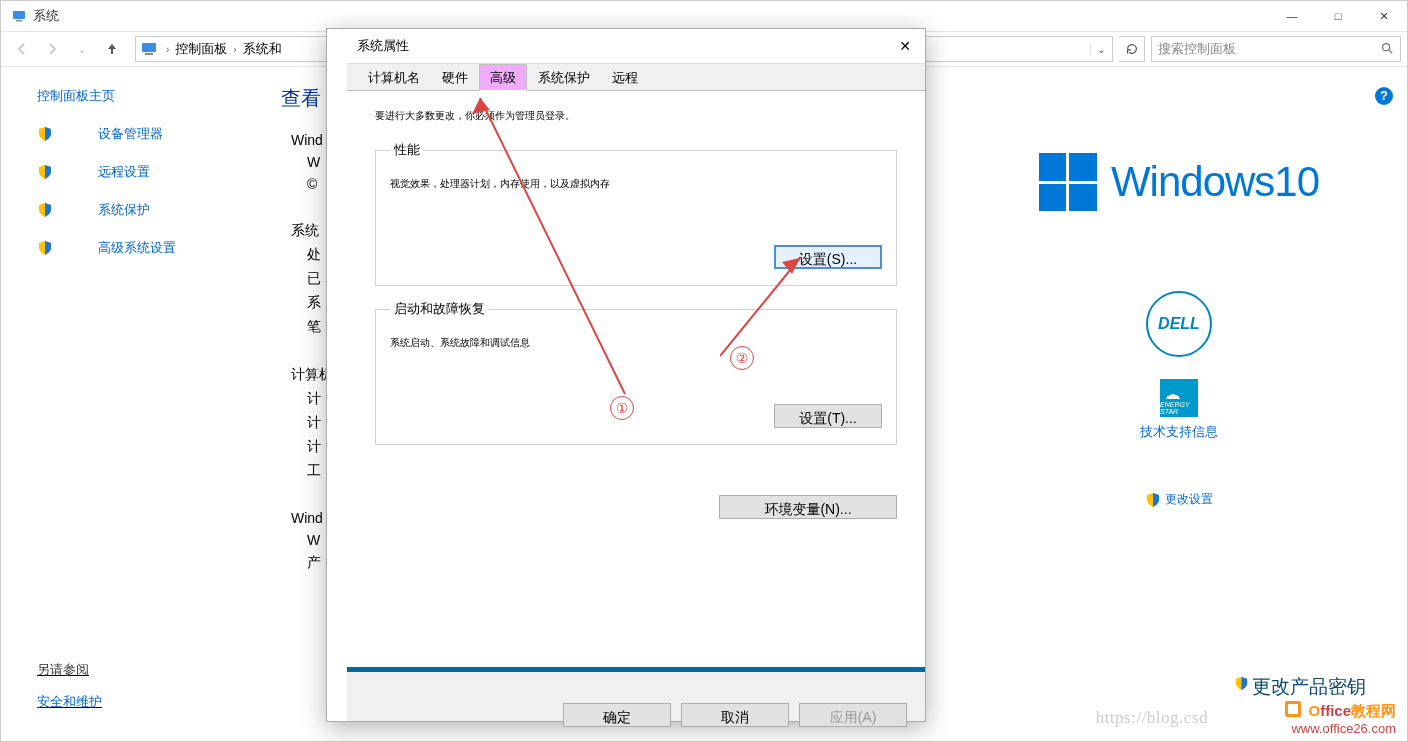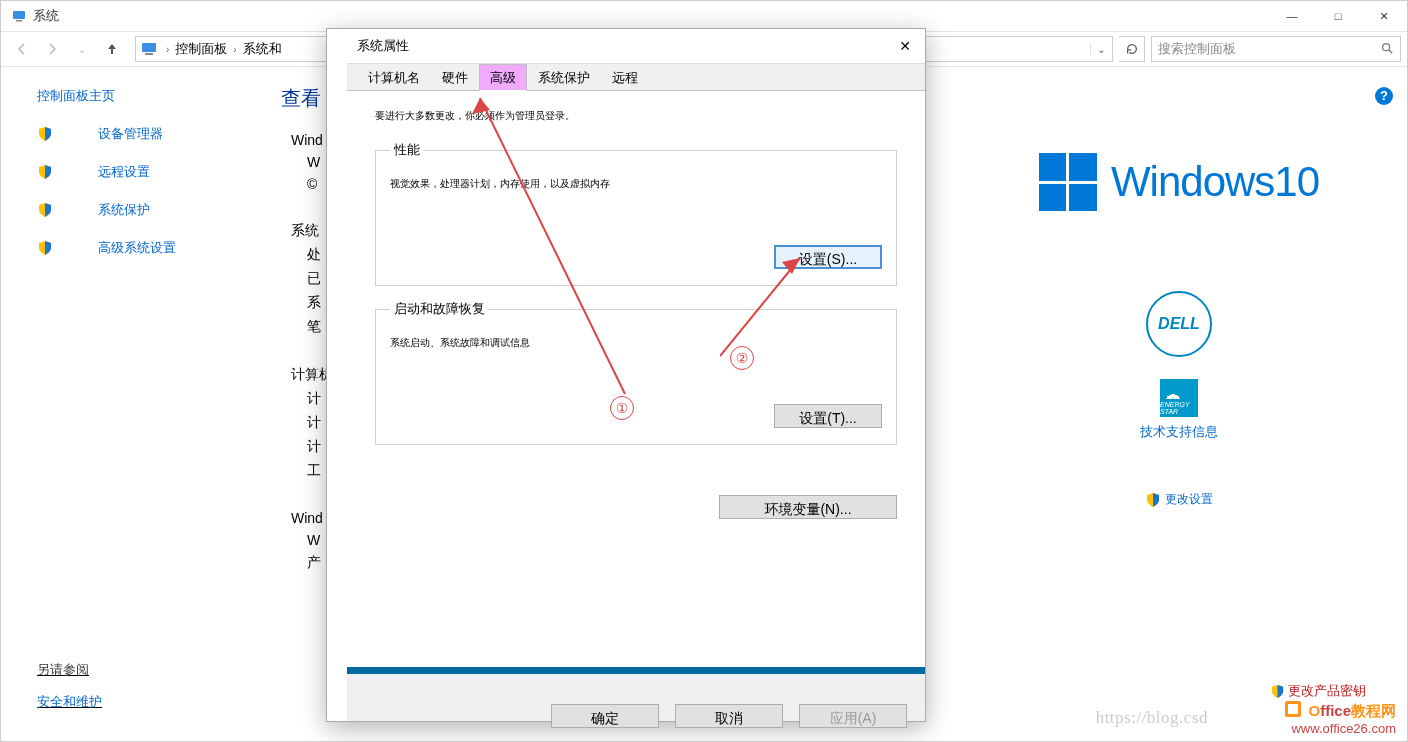--- a/index.html
+++ b/index.html
@@ -68,21 +68,21 @@
 .dlg-body { flex: 1; background: #fff; padding: 18px 28px; }
 .dlg-body p { font-size: 10px; margin-bottom: 18px; }
 fieldset { border: 1px solid #d0d0d0; padding: 12px 14px 16px; margin-bottom: 14px; }
 legend { padding: 0 4px; font-size: 13px; }
 fieldset p { margin: 6px 0 24px; }
 .btn { min-width: 108px; height: 24px; border: 1px solid #adadad; background: #e1e1e1; font-size: 14px; text-align: center; line-height: 26px; display: inline-block; margin-top: 36px; }
 .btn.highlight { border: 2px solid #4a90d9; background: #e5f1fb; line-height: 24px; }
 .btn-row { display: flex; justify-content: flex-end; }
 .env-row { display: flex; justify-content: flex-end; margin-top: 14px; }
 .env-row .btn { min-width: 178px; }
-.dlg-footer { height: 54px; border-top: 7px solid #0369a1; background: #f0f0f0; display: flex; align-items: center; justify-content: flex-end; gap: 16px; padding: 0 18px; }
+.dlg-footer { height: 54px; border-top: 5px solid #0369a1; background: #f0f0f0; display: flex; align-items: center; justify-content: flex-end; gap: 10px; padding: 0 18px; }
 .dlg-footer .btn.disabled { color: #999; }
 
 
 .anno { position: absolute; pointer-events: none; z-index: 10; }
 .circ { width: 24px; height: 24px; border: 1.5px solid #d44; border-radius: 50%; text-align: center; line-height: 22px; color: #d44; font-size: 14px; background: #fff; }
 
 
 .watermark { position: absolute; bottom: 6px; right: 12px; display: flex; flex-direction: column; align-items: flex-end; font-size: 15px; font-weight: bold; opacity: .9; }
 .watermark .l1 { color: #ff8800; }
 .watermark .l1 b { color: #c32e2e; }
@@ -306,19 +306,19 @@
 <div class="watermark">
   <div class="l1">
     <svg width="22" height="22" viewBox="0 0 22 22" style="vertical-align:-4px">
         <rect x="3" y="3" width="16" height="16" fill="#ff8800" rx="2"></rect>
         <rect x="6" y="6" width="10" height="10" fill="#fff"></rect>
       </svg>
     <span>O</span><b>ffice</b><span>教程网</span>
   </div>
   <div class="l2">www.office26.com</div>
 </div>
-<div class="anno" style="right:42px;bottom:42px;color:#b91c1c;font-size:13px;display:flex;align-items:center">
+<div class="anno" style="right:42px;bottom:42px;color:#0c4a6e;font-size:19px;display:flex;align-items:flex-start">
   <span class="shield" style="width:15px;height:15px;margin-right:3px"><svg viewBox="0 0 16 16">
         <path d="M8 1 L14 3 V8 C14 12 8 15 8 15 C8 15 2 12 2 8 V3 Z" fill="#ffc107"></path>
         <path d="M8 1 L14 3 V8 C14 12 8 15 8 15 V1 Z" fill="#1976d2"></path>
       </svg></span>
   <span>更改产品密钥</span>
 </div>
 
 </body></html>

